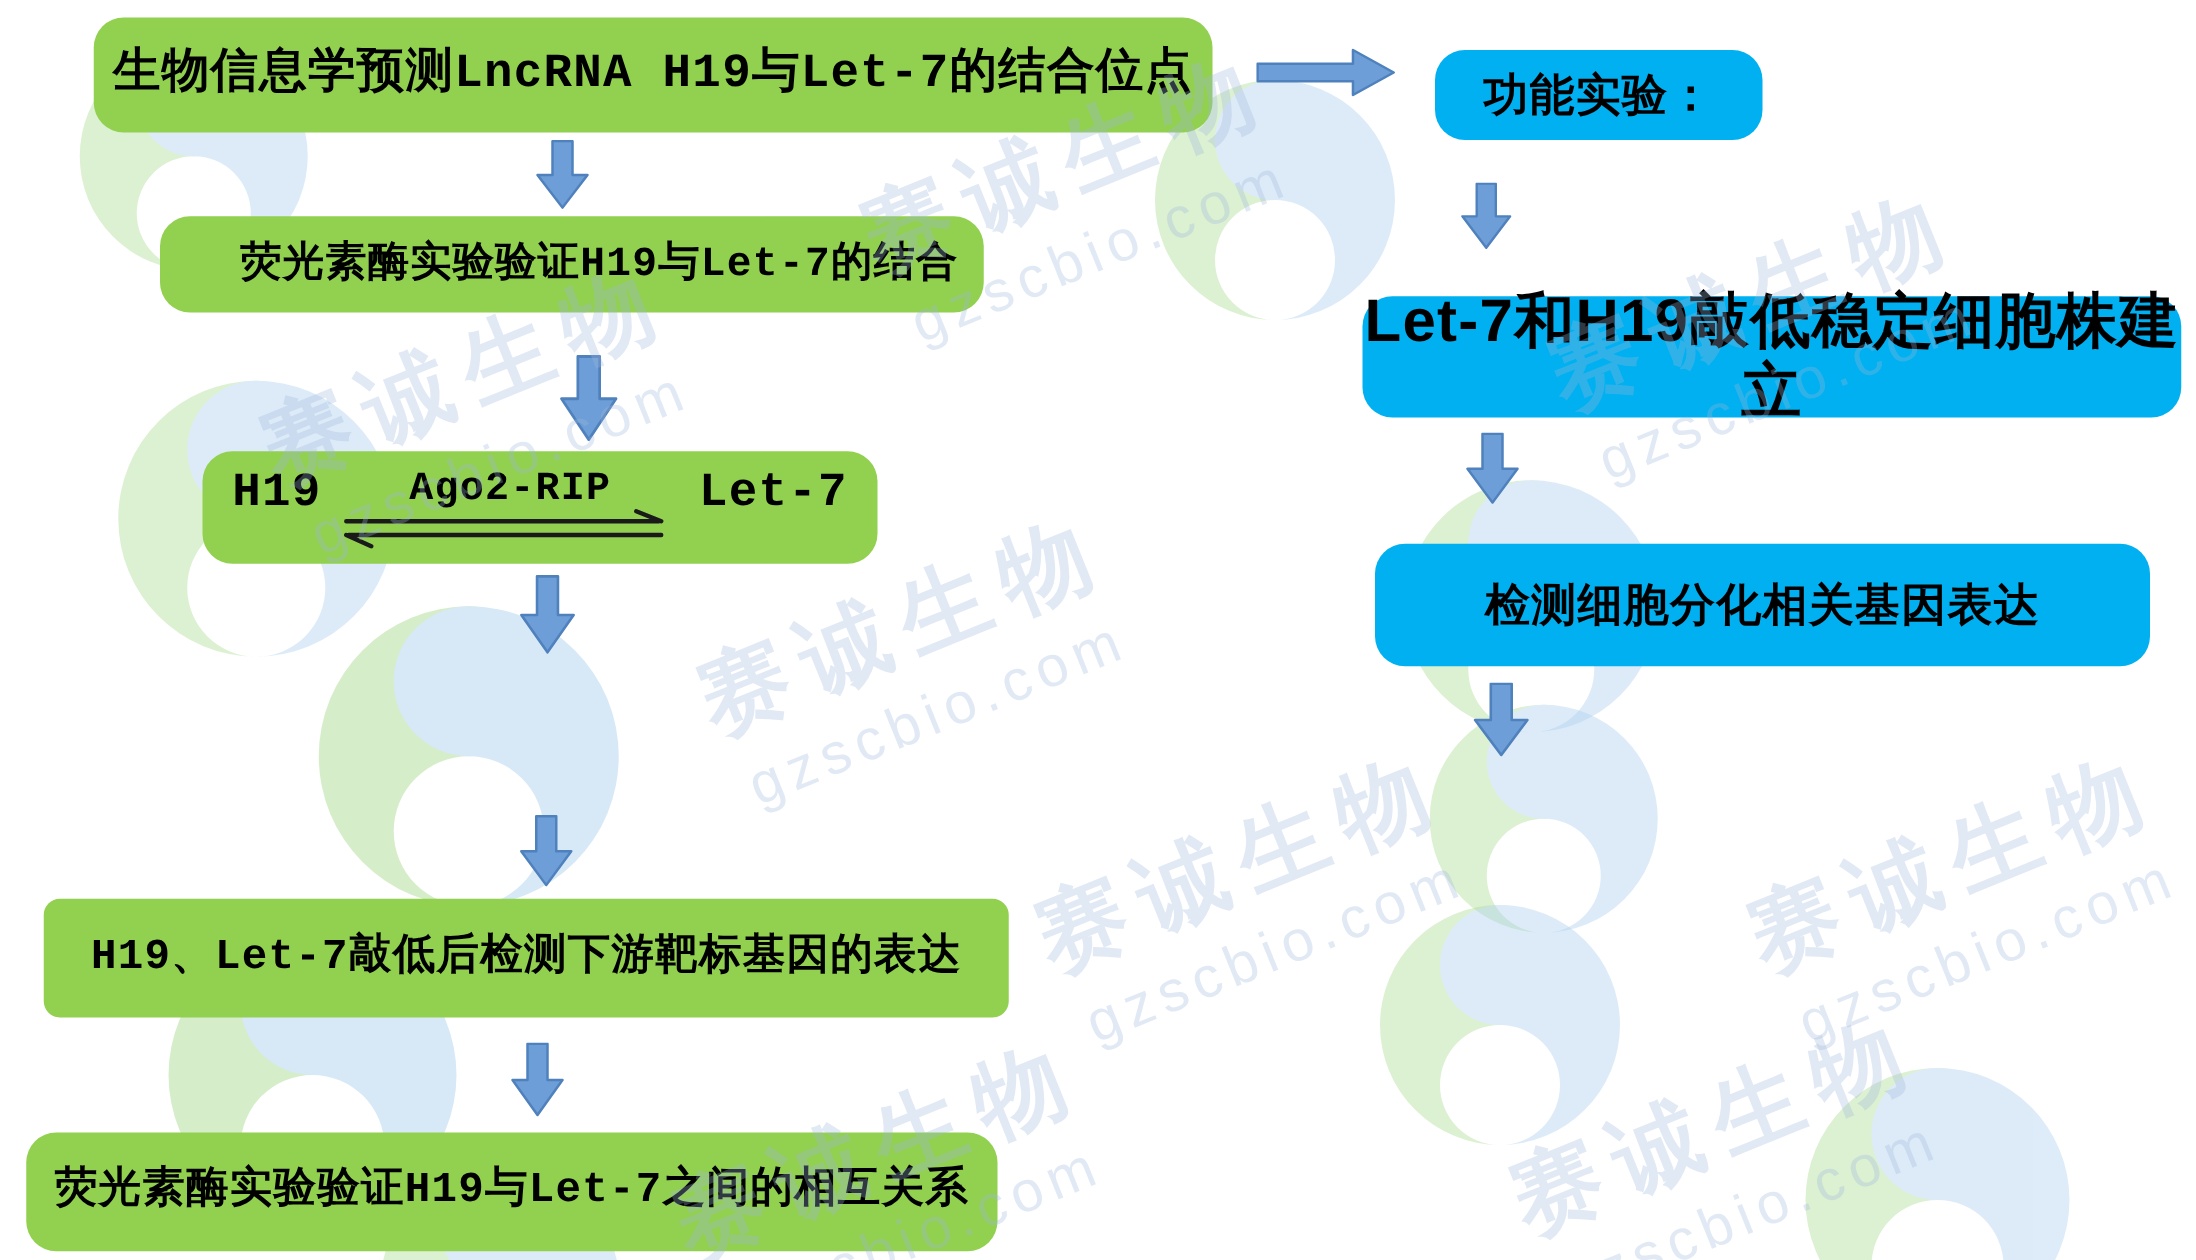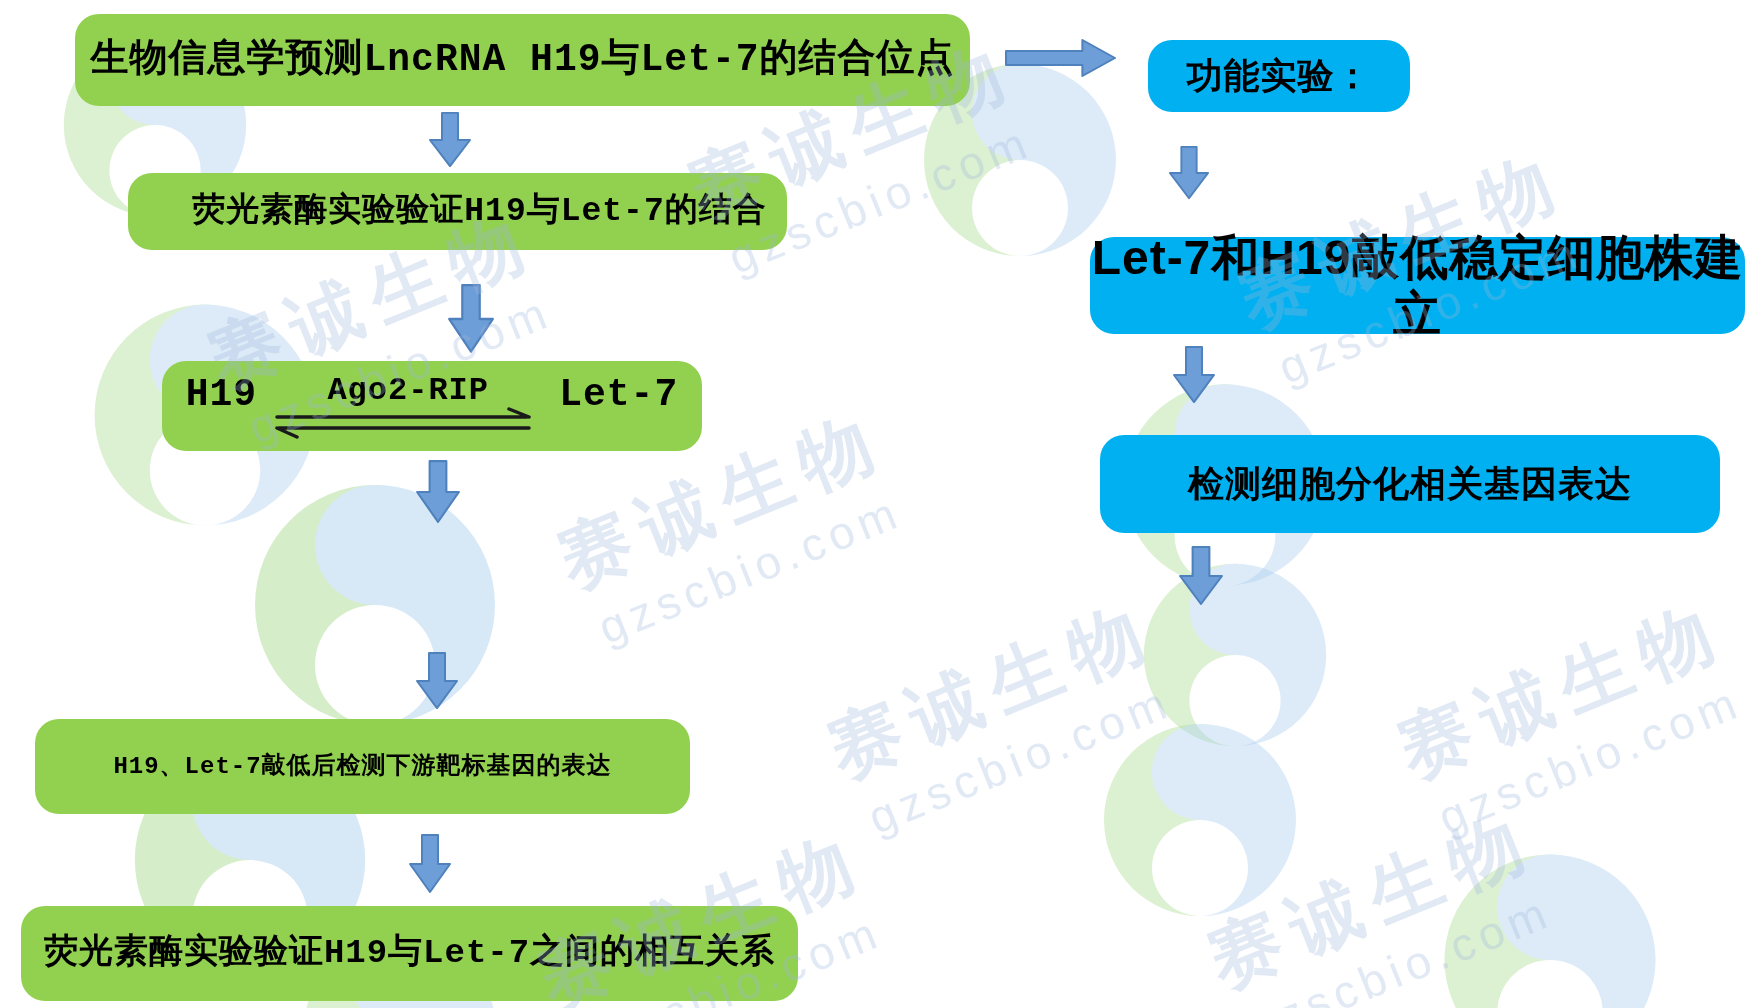--- a/index.html
+++ b/index.html
@@ -168,21 +168,21 @@
       </svg>
   </div>
 
 
   <div class="arrow" style="left:415px;top:652px;width:44px;height:58px;">
     <svg viewBox="0 0 44 60" preserveAspectRatio="none">
         <path d="M14 1 H30 V30 H42 L22 58 L2 30 H14 Z"></path>
       </svg>
   </div>
 
-  <div class="box green" style="left:35px;top:719px;width:655px;height:95px;font-size:24px;">H19、Let-7敲低后检测下游靶标基因的表达</div>
+  <div class="box green" style="left:35px;top:719px;width:772px;height:95px;font-size:34px;border-radius:13px;">H19、Let-7敲低后检测下游靶标基因的表达</div>
 
   <div class="arrow" style="left:408px;top:834px;width:44px;height:60px;">
     <svg viewBox="0 0 44 60" preserveAspectRatio="none">
         <path d="M14 1 H30 V30 H42 L22 58 L2 30 H14 Z"></path>
       </svg>
   </div>
 
   <div class="box green" style="left:21px;top:906px;width:777px;height:95px;font-size:34px;">荧光素酶实验验证H19与Let-7之间的相互关系</div>
 
   <div class="arrow" style="left:1005px;top:38px;width:112px;height:40px;">

